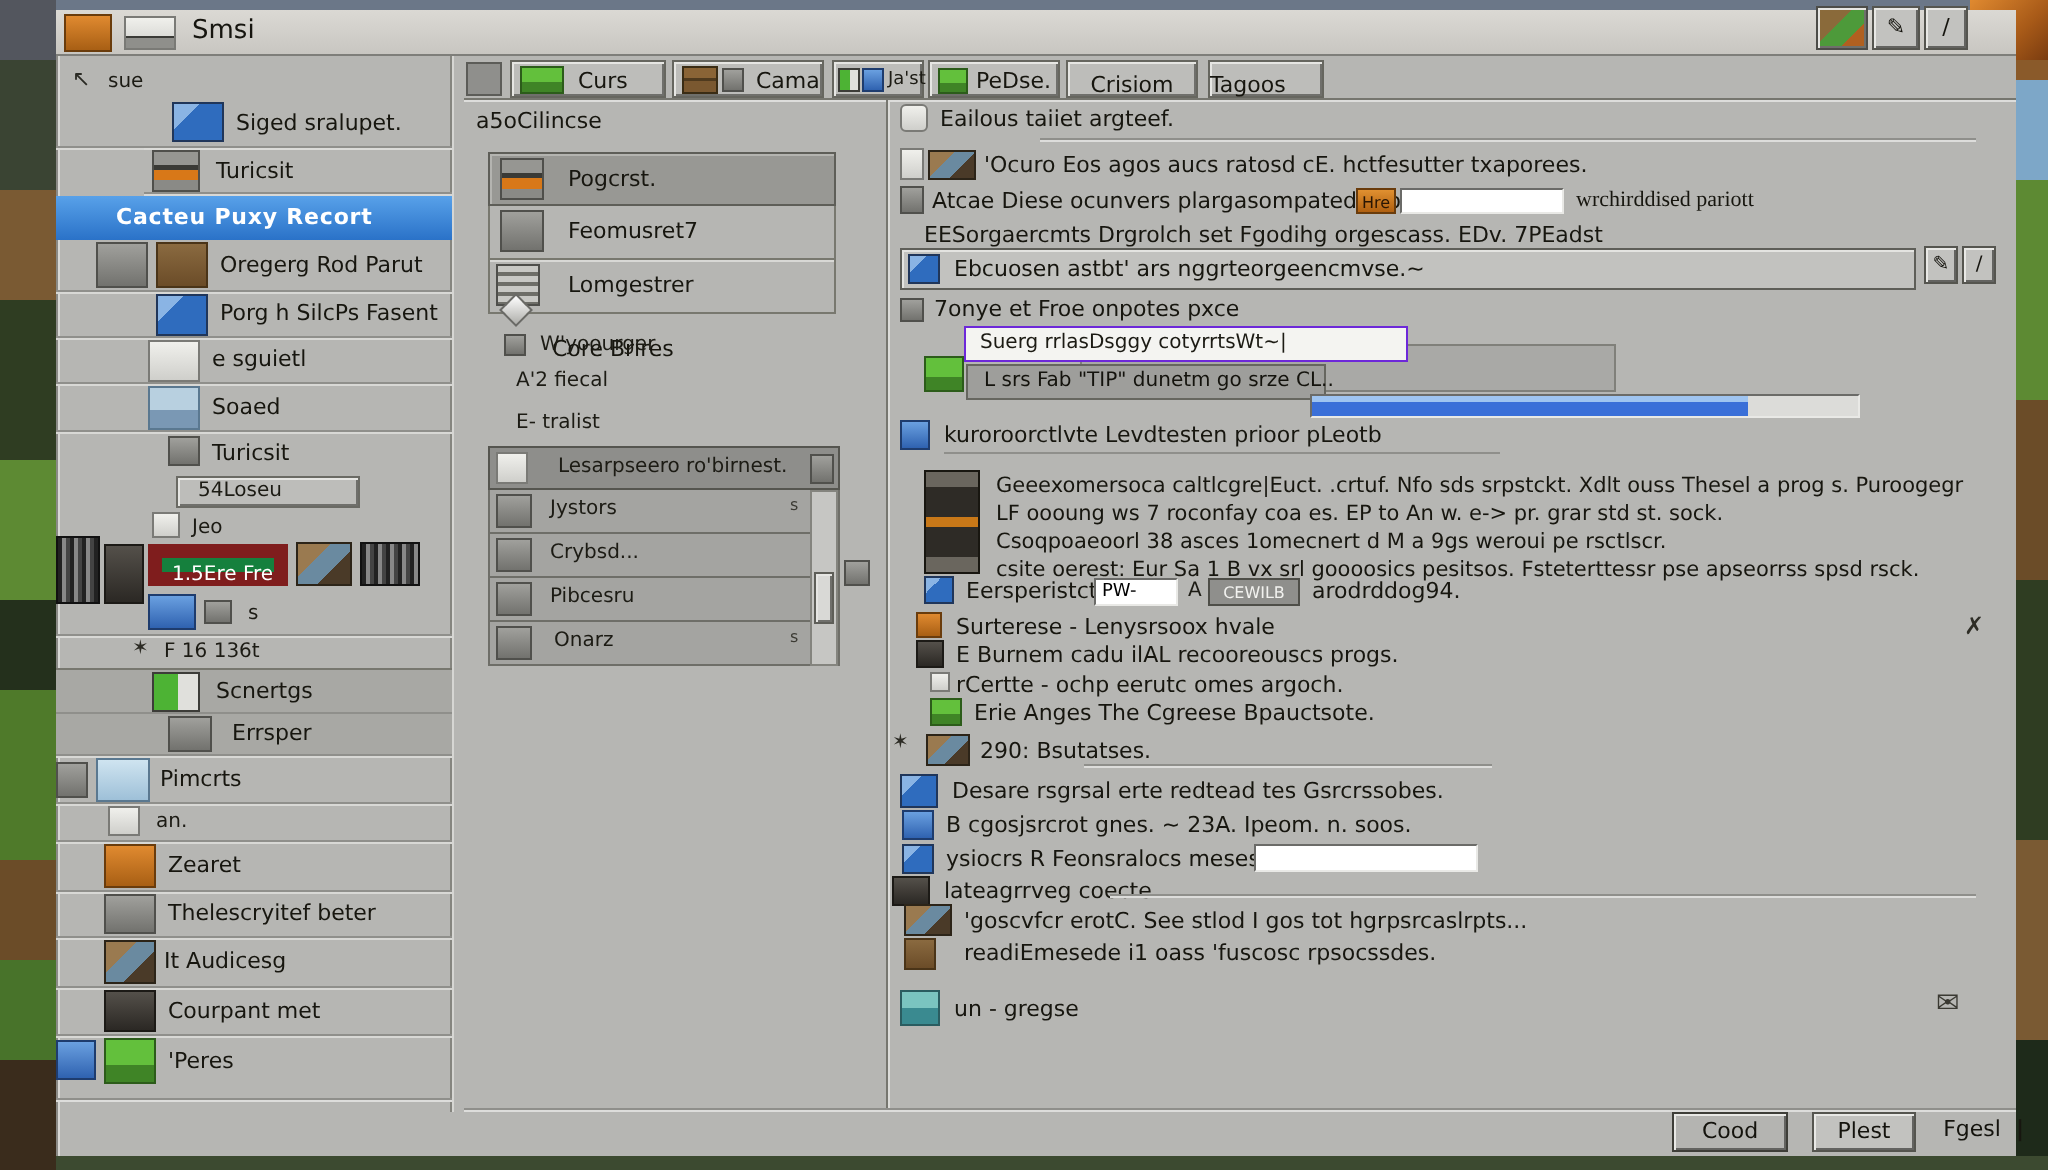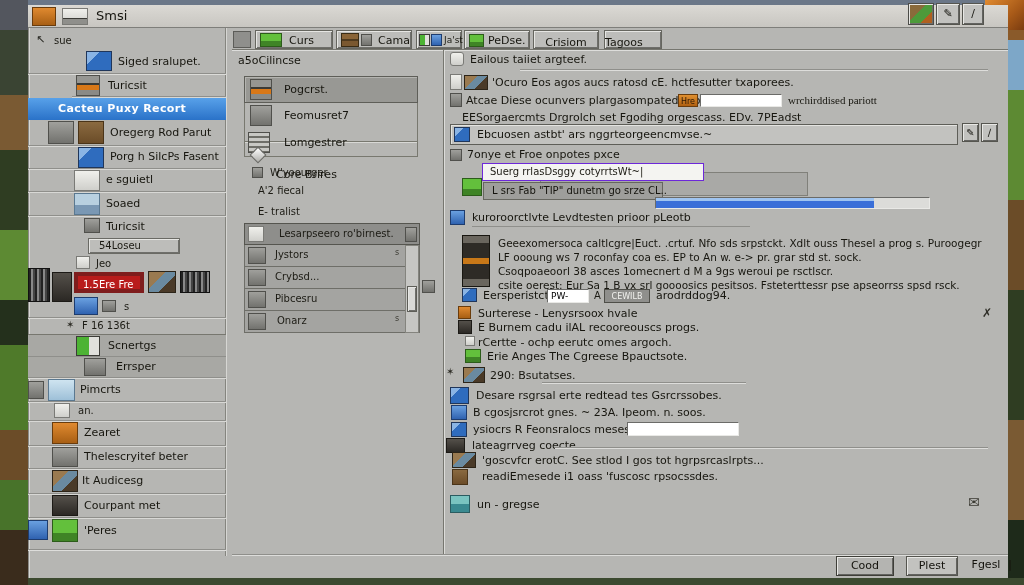--- a/index.html
+++ b/index.html
@@ -122,21 +122,21 @@
     </div>
     <div class="abs raised" style="left:60px;top:210px;width:92px;height:16px;border:1px solid #6a6a64;">
       <span class="abs ts" style="left:10px;top:1px;">54Loseu</span>
     </div>
     <div class="abs srow" style="left:0;top:228px;width:198px;height:15px;">
       <span class="ic ic-white" style="left:48px;top:0;width:14px;height:13px;"></span>
       <span class="lbl ts" style="left:68px;">Jeo</span>
     </div>
     <span class="ic ic-noise" style="left:0;top:240px;width:22px;height:34px;"></span>
     <span class="ic ic-dark" style="left:24px;top:244px;width:20px;height:30px;"></span>
-    <div class="abs" style="left:46px;top:244px;width:70px;height:21px;background:#b91c1c;border:4px solid #7f1d1d;">
+    <div class="abs" style="left:46px;top:244px;width:70px;height:21px;background:#15803d;border:7px solid #7f1d1d;">
       <span class="abs" style="left:5px;top:3px;color:#fff;font-size:10px;">1.5Ere Fre</span>
     </div>
     <span class="ic ic-art" style="left:120px;top:243px;width:28px;height:22px;"></span>
     <span class="ic ic-noise" style="left:152px;top:243px;width:30px;height:22px;"></span>
     <div class="abs srow ln" style="left:0;top:268px;width:198px;height:22px;border-top:none;">
       <span class="ic ic-blue" style="left:46px;top:1px;width:24px;height:18px;"></span>
       <span class="ic ic-gray" style="left:74px;top:4px;width:14px;height:12px;"></span>
       <span class="lbl ts" style="left:96px;">s</span>
     </div>
     <div class="abs srow" style="left:0;top:291px;width:198px;height:14px;">
@@ -183,21 +183,21 @@
     </div>
     <div class="abs groove" style="left:0;top:521px;width:198px;"></div>
   </div>
 
   <div class="abs" id="middle" style="left:232px;top:50px;width:212px;height:506px;border-right:1px solid #76766f;box-shadow:1px 0 0 #dcdcd9;">
     <span class="abs t" style="left:6px;top:4px;">a5oCilincse</span>
     <div class="abs" style="left:12px;top:26px;width:174px;height:27px;background:#989894;border:1px solid #5e5e58;box-shadow:inset 1px 1px 0 #b4b4b0;">
       <span class="ic ic-furnace" style="left:5px;top:2px;width:22px;height:21px;"></span>
       <span class="abs t" style="left:39px;top:6px;">Pogcrst.</span>
     </div>
-    <div class="abs ln" style="left:12px;top:53px;width:174px;height:39px;border:1px solid #78786f;border-top:none;">
+    <div class="abs ln" style="left:12px;top:53px;width:174px;height:27px;border:1px solid #78786f;border-top:none;">
       <span class="ic ic-gray" style="left:5px;top:2px;width:22px;height:21px;"></span>
       <span class="abs t" style="left:39px;top:6px;">Feomusret7</span>
     </div>
     <div class="abs" style="left:12px;top:80px;width:174px;height:27px;border:1px solid #78786f;border-top:none;">
       <span class="ic" style="left:3px;top:2px;width:22px;height:21px;background:repeating-linear-gradient(180deg,#c8c8c4 0 3px,#6e6e68 3px 5px);"></span>
       <span class="abs t" style="left:39px;top:6px;">Lomgestrer</span>
     </div>
     <div class="abs" style="left:12px;top:95px;width:174px;height:18px;top:96px;">
       <span class="abs" style="left:8px;top:3px;width:12px;height:12px;transform:rotate(45deg);background:linear-gradient(135deg,#ffffff,#aeaeaa);border:1px solid #6a6a66;"></span>
       <span class="abs t" style="left:32px;top:2px;margin-top:20px;">Core Brires</span>

